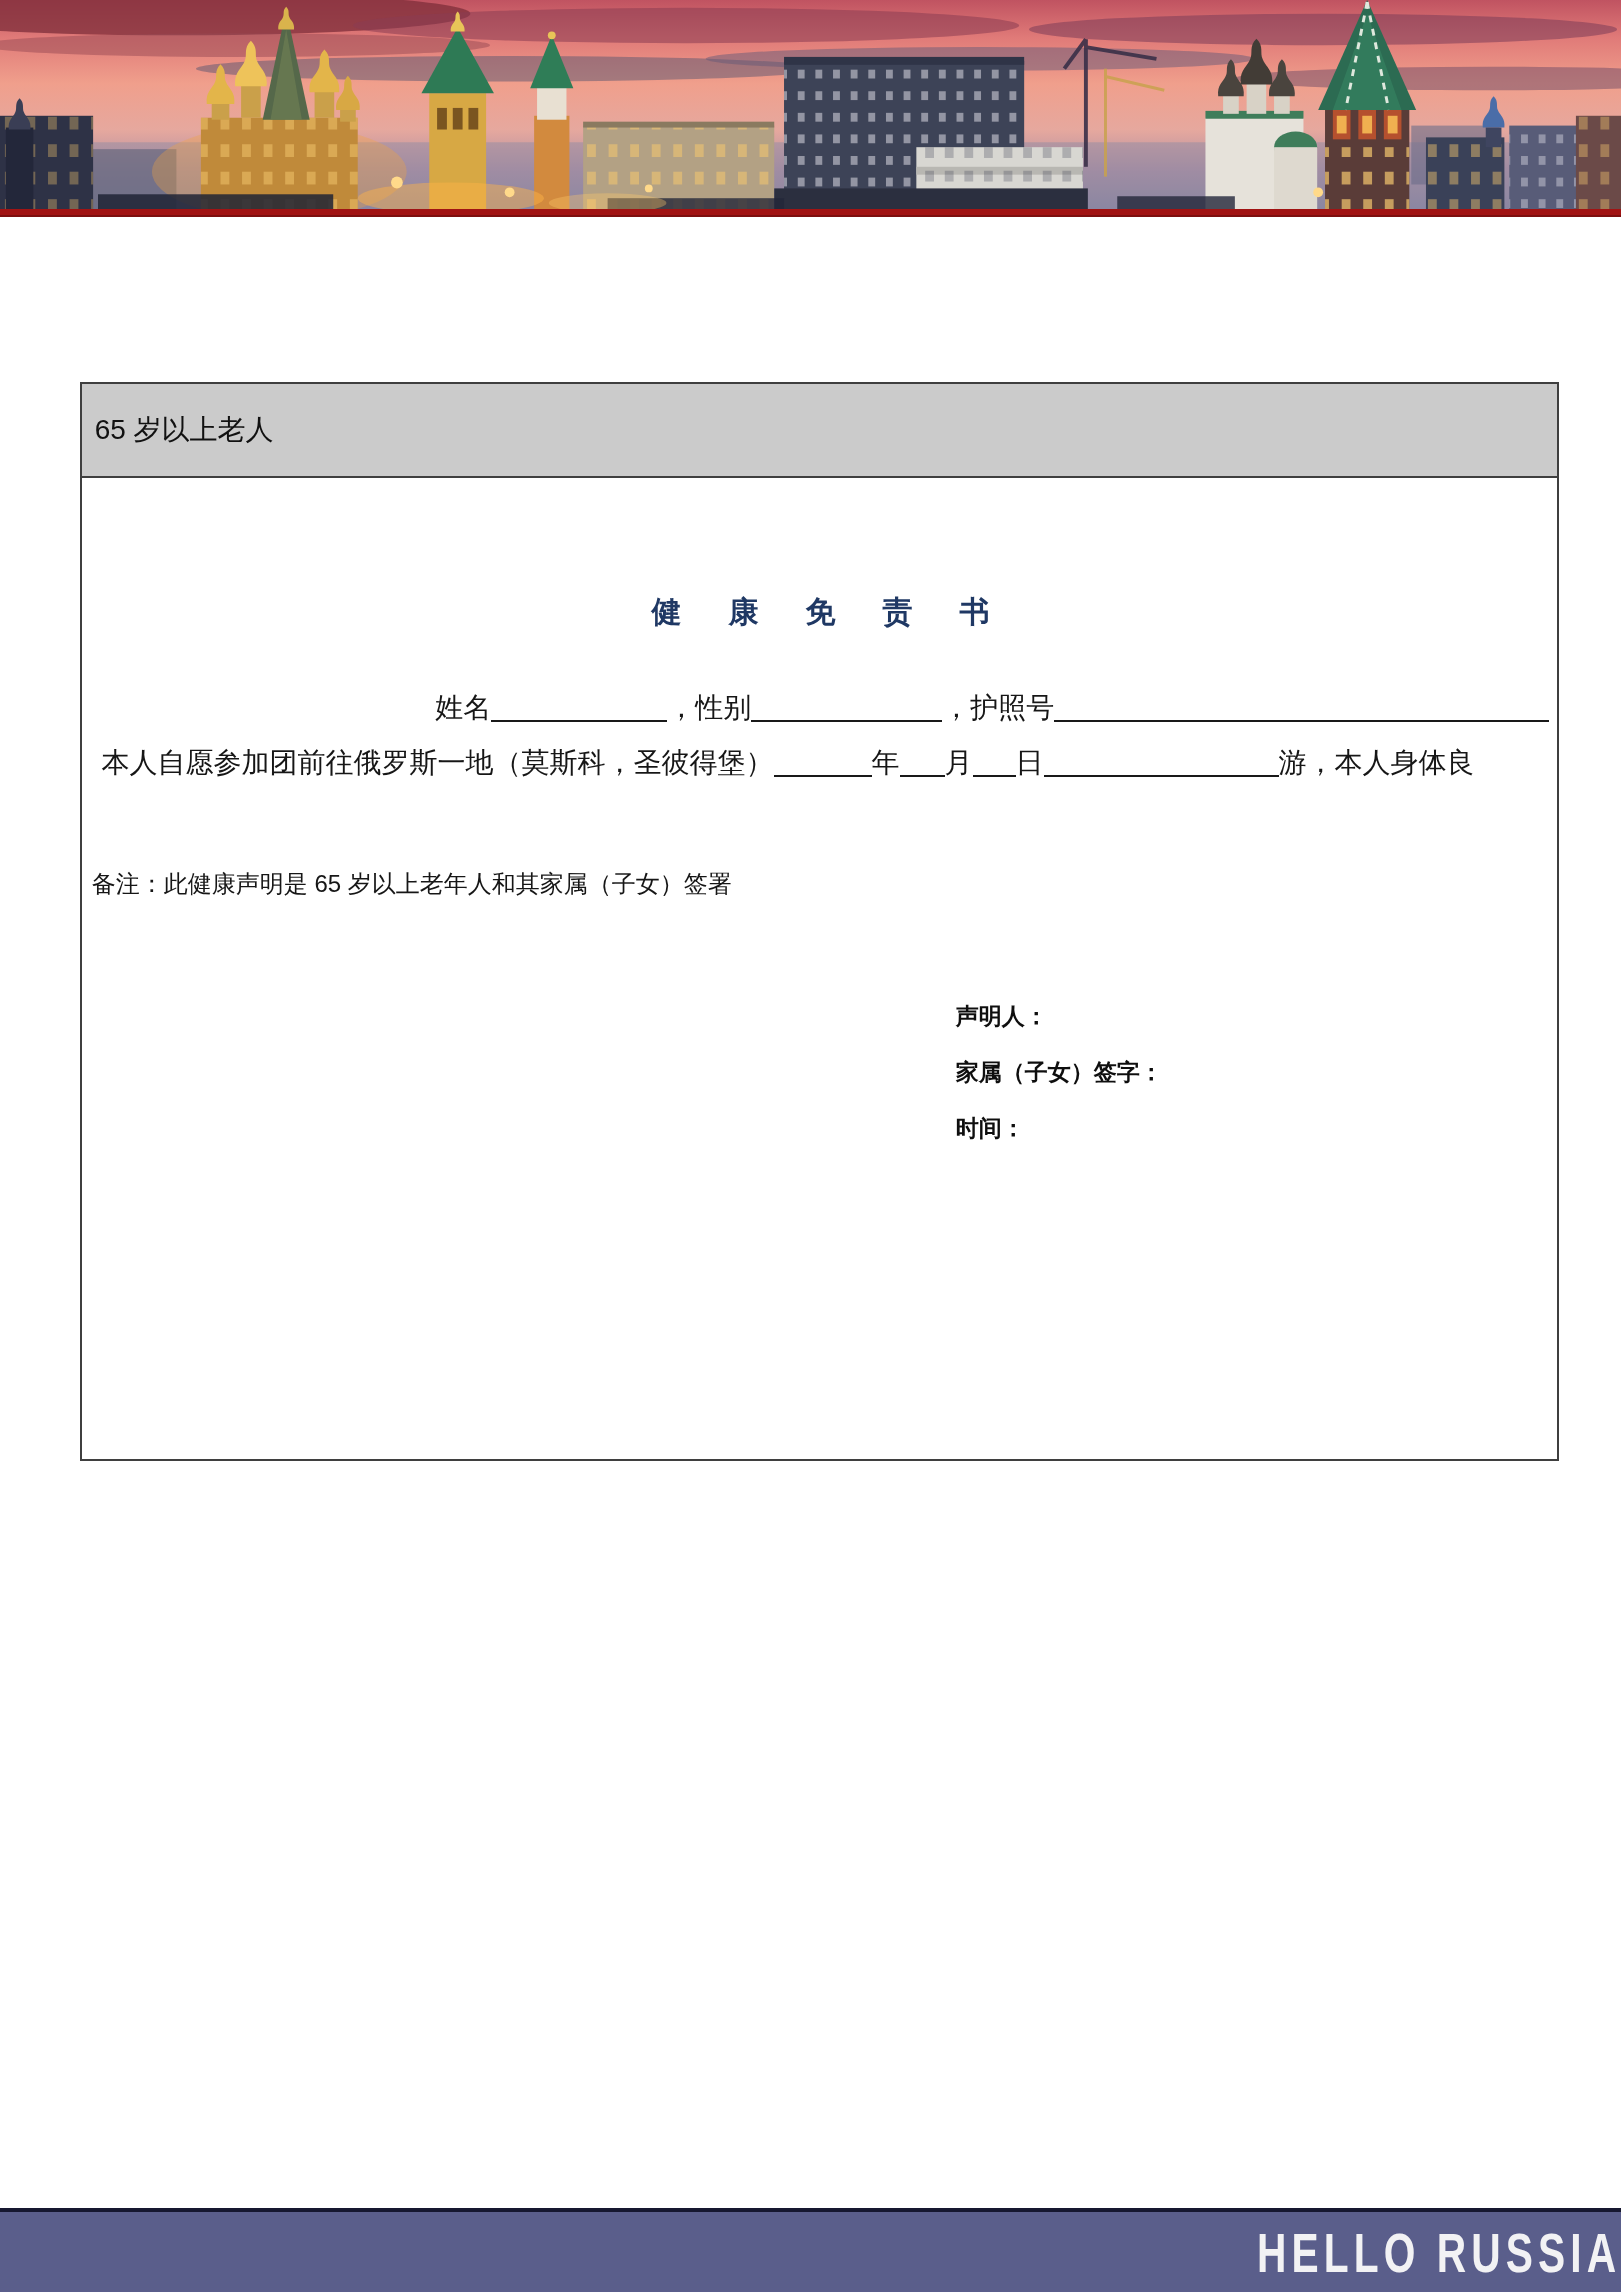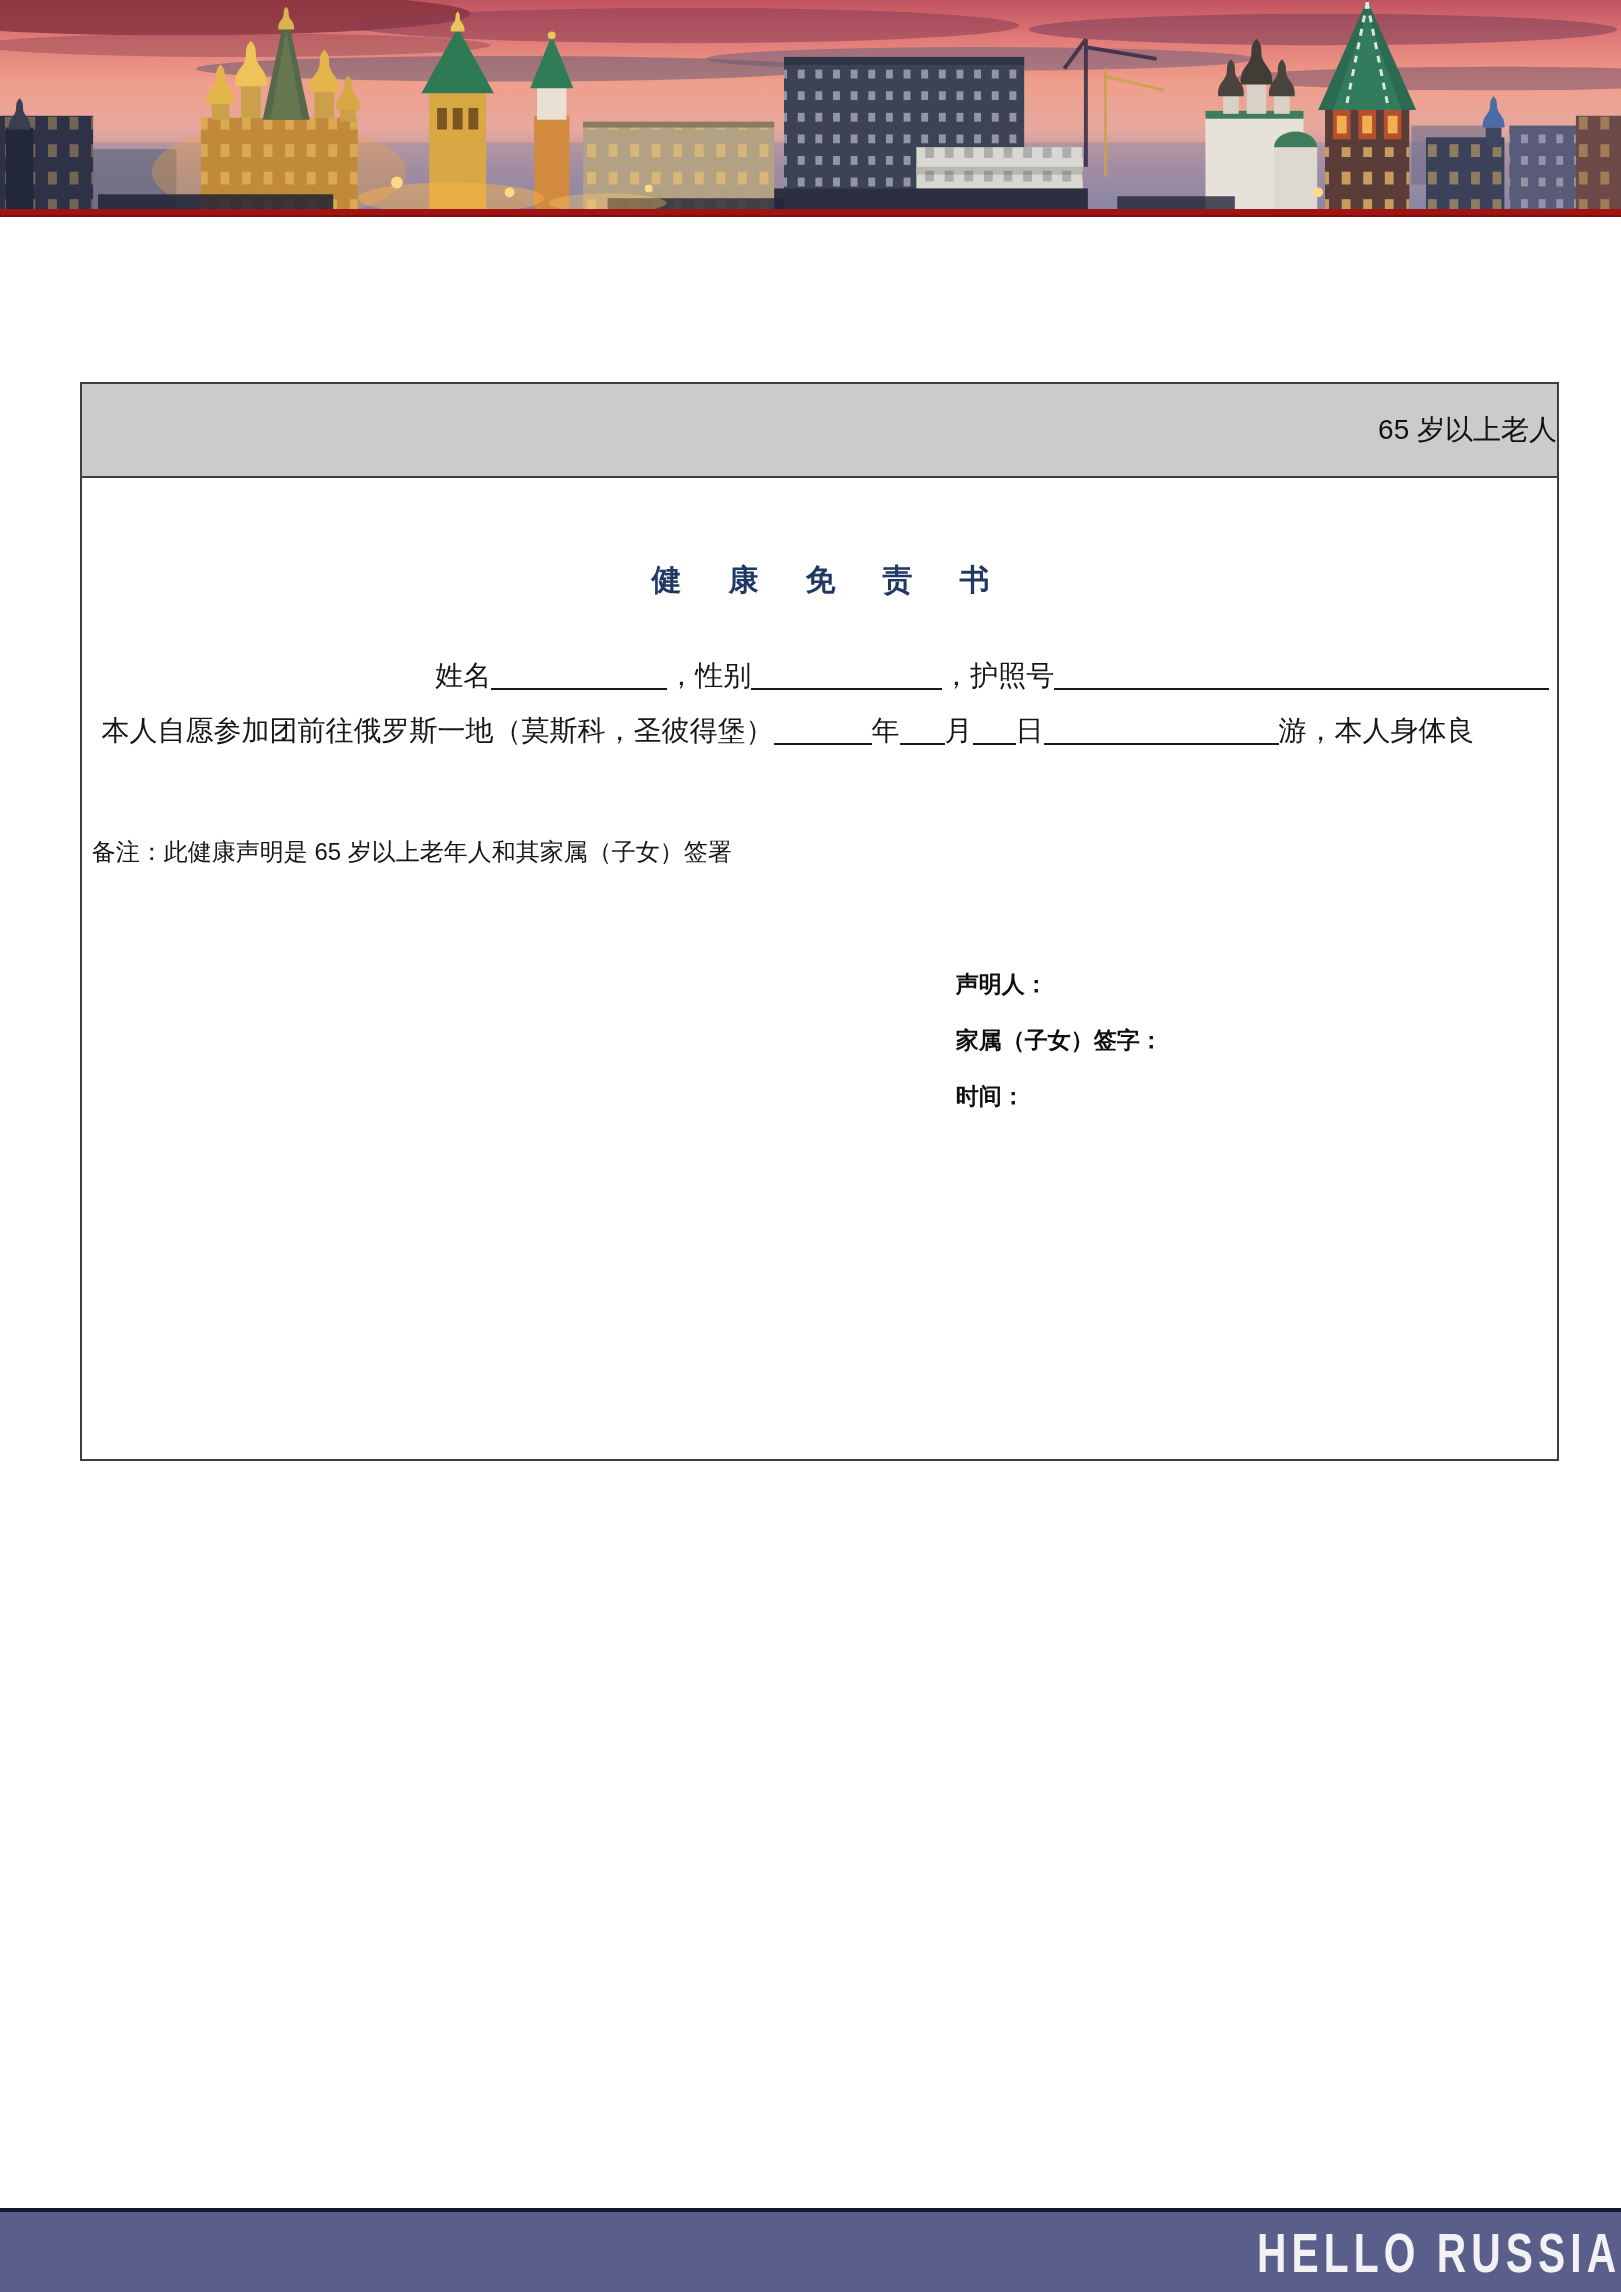--- a/index.html
+++ b/index.html
@@ -7,24 +7,24 @@
         font-family:"Liberation Sans","DejaVu Sans",sans-serif;color:#161616;}
 
   
   .header-img{position:absolute;top:0;left:0;width:1621px;height:209px;display:block;}
   .red-bar{position:absolute;top:209px;left:0;width:1621px;height:5.9px;background:#a11313;
            border-bottom:2px solid #7d0f0f;}
 
   
   .form-table{position:absolute;top:382px;left:80px;width:1479px;border:2px solid #3f3f3f;box-sizing:border-box;}
   .table-head{height:92px;background:#cbcbcb;border-bottom:2px solid #3f3f3f;display:flex;align-items:center;
-              padding-left:12.7px;font-size:28px;color:#111;justify-content:flex-end;}
+              padding-left:12.7px;font-size:28px;color:#111;}
   .table-body{height:981px;background:#ffffff;padding:0 7.8px 0 9.8px;box-sizing:border-box;}
 
-  .doc-title{margin:0;padding-top:82px;text-align:center;font-size:30px;font-weight:bold;color:#1f3864;
+  .doc-title{margin:0;padding-top:114px;text-align:center;font-size:30px;font-weight:bold;color:#1f3864;
              letter-spacing:47px;padding-left:47px;line-height:39px;}
 
   .body-text{margin-top:49px;font-size:28px;line-height:55px;color:#161616;}
   .t-line{white-space:nowrap;overflow:hidden;}
   .line-name{padding-left:67px;text-align:right;}
   .para-first{padding-left:9.8px;font-family:Liberation Serif, serif;}
   .line-indent{padding-left:57px;}
 
   .blank{display:inline-block;height:2px;background:#191919;vertical-align:-4.9px;}
   .b180{width:176px}.b195{width:191px}.b505{width:495px}

